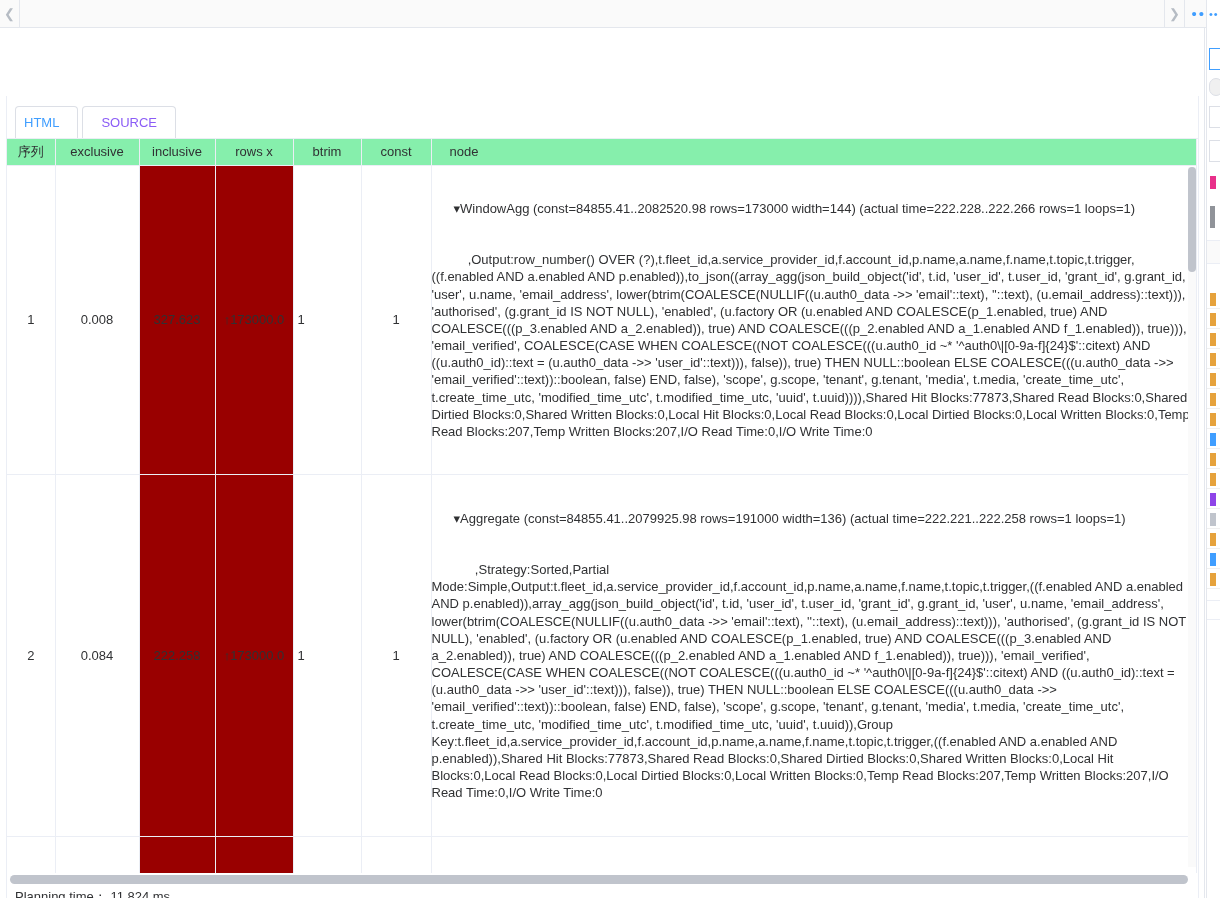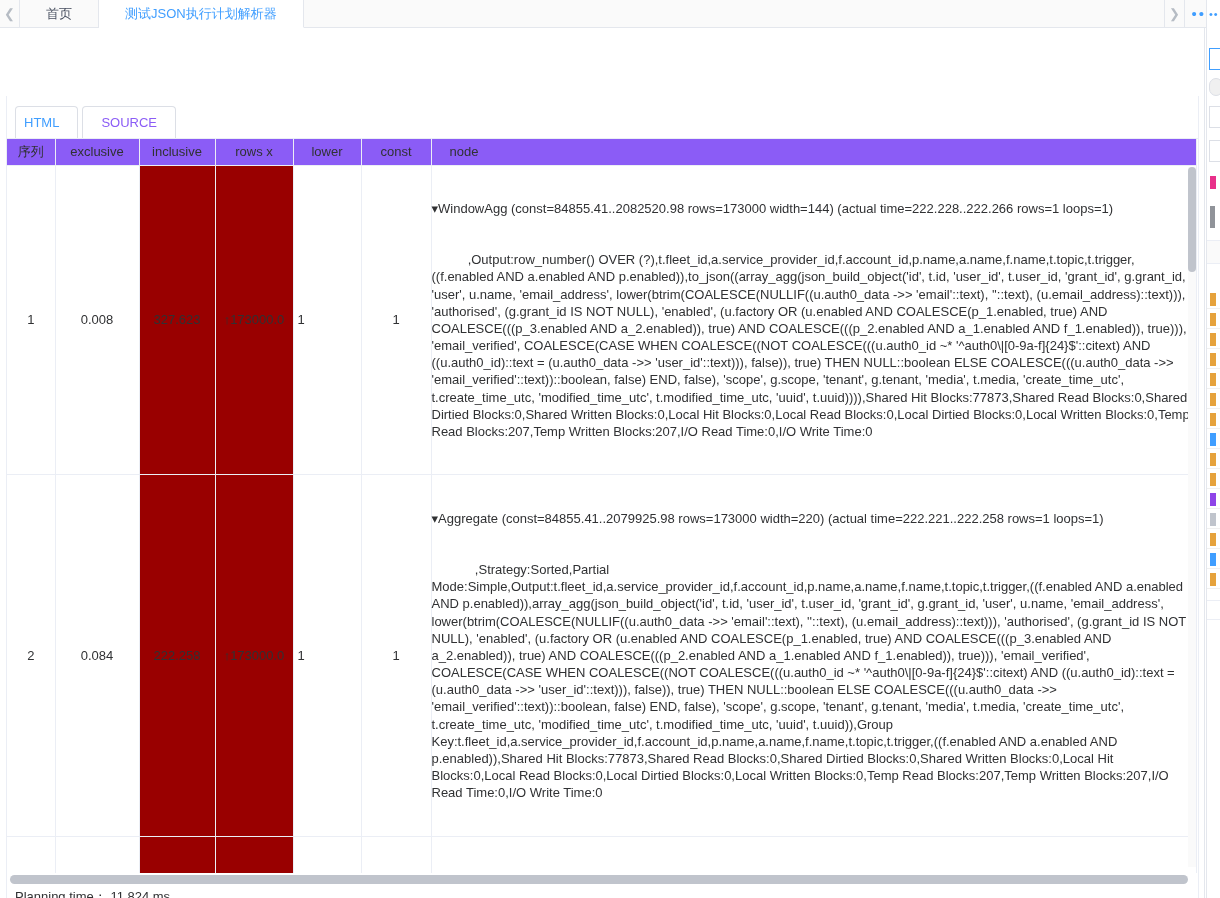--- a/index.html
+++ b/index.html
@@ -116,21 +116,21 @@
     overflow: hidden;
   }
   table.plan {
     width: 1190px;
     border-collapse: collapse;
     table-layout: fixed;
   }
   table.plan th {
     height: 26px;
     font-size: 13px; font-weight: normal; color: #303133;
-    background: #8b5cf6;
+    background: #86efac;
     border-right: 1px solid #ebeef5;
     border-bottom: 1px solid #ebeef5;
     text-align: center;
     padding: 0 4px;
   }
   table.plan td {
     border-right: 1px solid #ebeef5;
     border-bottom: 1px solid #ebeef5;
     vertical-align: middle;
     padding: 0;
@@ -161,21 +161,21 @@
   }
   td.node-cell {
     padding: 6px 8px 6px 8px;
     text-align: left;
     line-height: 1.32;
     word-break: break-word;
     white-space: pre-wrap;
     font-size: 12.5px;
     color: #333;
   }
-  .node-head { display: block; }
+  .node-head { display: block; margin-left: 22px; }
   .node-body { display: block; }
 
   
   .vscroll {
     position: absolute; right: 2px; top: 28px;
     width: 8px; height: 700px;
     background: #fafafa;
   }
   .vscroll .thumb {
     position: absolute; left: 0; top: 0;
@@ -239,28 +239,20 @@
     background: #fafafa;
   }
 </style>
 </head>
 <body>
 
 <div id="app">
 
   <div class="tabbar">
     <div class="tab-scroll-btn">❮</div>
-    <div class="tabs">
-      <div class="tab">
-        <span>首页</span>
-      </div>
-      <div class="tab active">
-        <span>测试JSON执行计划解析器</span>
-      </div>
-    </div>
     <div class="tabbar-spacer"></div>
     <div class="tab-scroll-btn right">❯</div>
     <div class="tab-more">•••</div>
   </div>
 
   <div class="page">
 
 
     <div class="inner-tabs">
       <div class="itab active">
@@ -272,21 +264,21 @@
     </div>
 
     <div class="table-wrap">
       <table class="plan">
         <thead>
           <tr>
             <th class="c-seq">序列</th>
             <th class="c-excl">exclusive</th>
             <th class="c-incl">inclusive</th>
             <th class="c-rowsx">rows x</th>
-            <th class="c-rows">lower</th>
+            <th class="c-rows">btrim</th>
             <th class="c-loops">const</th>
             <th class="c-node" style="text-align:left;padding-left:18px;">node</th>
           </tr>
         </thead>
         <tbody>
 
           <tr>
             <td class="c-seq">1</td>
             <td class="c-excl">0.008</td>
             <td class="c-incl bar">
@@ -312,21 +304,21 @@
               <span class="barfill" style="background:#990000"></span>
               <span class="barlabel">222.258</span>
             </td>
             <td class="c-rowsx bar">
               <span class="barfill" style="background:#990000"></span>
               <span class="barlabel">↑173000.0</span>
             </td>
             <td class="c-rows">1</td>
             <td class="c-loops">1</td>
             <td class="c-node node-cell">
-              <span class="node-head">▾Aggregate (const=84855.41..2079925.98 rows=173000 width=220) (actual time=222.221..222.258 rows=1 loops=1)</span>
+              <span class="node-head">▾Aggregate (const=84855.41..2079925.98 rows=191000 width=136) (actual time=222.221..222.258 rows=1 loops=1)</span>
               <span class="node-body">            ,Strategy:Sorted,Partial Mode:Simple,Output:t.fleet_id,a.service_provider_id,f.account_id,p.name,a.name,f.name,t.topic,t.trigger,((f.enabled AND a.enabled AND p.enabled)),array_agg(json_build_object('id', t.id, 'user_id', t.user_id, 'grant_id', g.grant_id, 'user', u.name, 'email_address', lower(btrim(COALESCE(NULLIF((u.auth0_data -&gt;&gt; 'email'::text), ''::text), (u.email_address)::text))), 'authorised', (g.grant_id IS NOT NULL), 'enabled', (u.factory OR (u.enabled AND COALESCE(p_1.enabled, true) AND COALESCE(((p_3.enabled AND a_2.enabled)), true) AND COALESCE(((p_2.enabled AND a_1.enabled AND f_1.enabled)), true))), 'email_verified', COALESCE(CASE WHEN COALESCE((NOT COALESCE(((u.auth0_id ~* '^auth0\|[0-9a-f]{24}$'::citext) AND ((u.auth0_id)::text = (u.auth0_data -&gt;&gt; 'user_id'::text))), false)), true) THEN NULL::boolean ELSE COALESCE(((u.auth0_data -&gt;&gt; 'email_verified'::text))::boolean, false) END, false), 'scope', g.scope, 'tenant', g.tenant, 'media', t.media, 'create_time_utc', t.create_time_utc, 'modified_time_utc', t.modified_time_utc, 'uuid', t.uuid)),Group Key:t.fleet_id,a.service_provider_id,f.account_id,p.name,a.name,f.name,t.topic,t.trigger,((f.enabled AND a.enabled AND p.enabled)),Shared Hit Blocks:77873,Shared Read Blocks:0,Shared Dirtied Blocks:0,Shared Written Blocks:0,Local Hit Blocks:0,Local Read Blocks:0,Local Dirtied Blocks:0,Local Written Blocks:0,Temp Read Blocks:207,Temp Written Blocks:207,I/O Read Time:0,I/O Write Time:0</span>
             </td>
           </tr>
 
           <tr>
             <td class="c-seq">3</td>
             <td class="c-excl">0.023</td>
             <td class="c-incl bar">
               <span class="barfill" style="background:#990000"></span>
 

